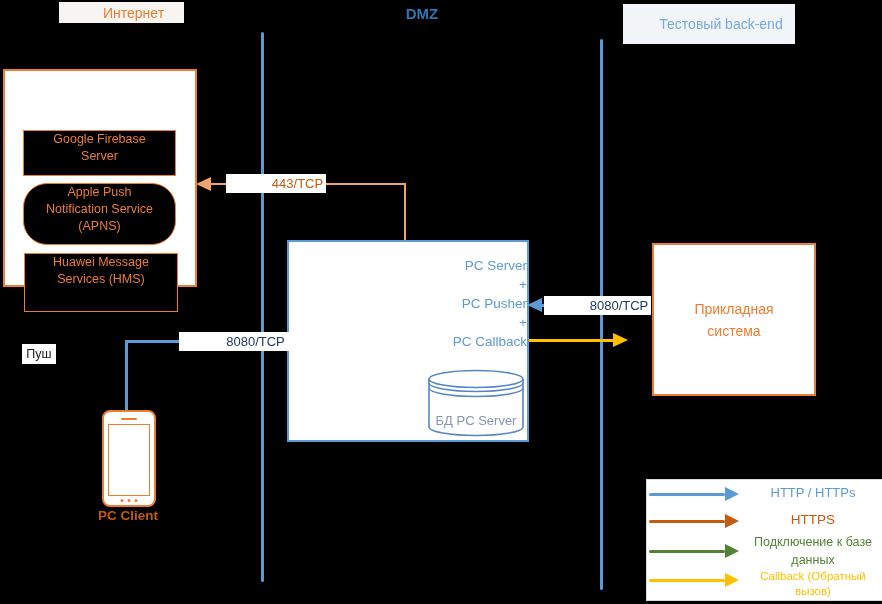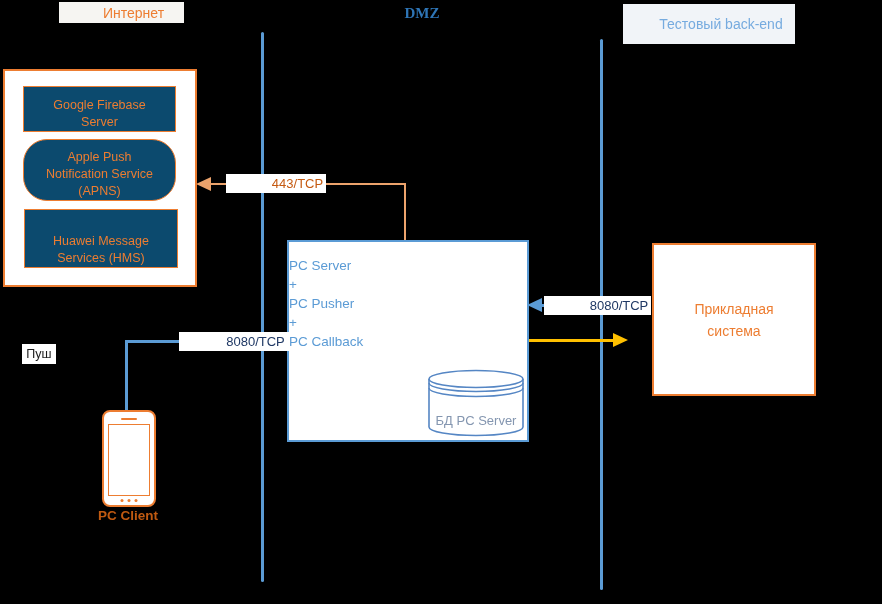--- a/index.html
+++ b/index.html
@@ -4,36 +4,36 @@
 <style>
   html,body{margin:0;padding:0;background:#000;}
   .canvas{
     position:relative;width:882px;height:604px;background:#000;overflow:hidden;
     font-family:"Liberation Sans","DejaVu Sans",sans-serif;
   }
   .abs{position:absolute;}
   
   .zone-label{display:flex;align-items:center;justify-content:center;font-size:14px;z-index:7;padding-left:24px;}
   .zone-internet{left:59px;top:2px;width:101px;height:21px;background:#f6f5f2;color:#ED7D31;}
-  .zone-dmz{left:375px;top:4px;width:46px;height:18px;color:#2E75B6;font-weight:bold;font-size:15px;font-family:Liberation Serif, serif;}
+  .zone-dmz{left:375px;top:4px;width:46px;height:18px;color:#2E75B6;font-weight:bold;font-size:15px;}
   .zone-backend{left:623px;top:4px;width:148px;height:40px;background:#f1f4f8;color:#76ABDF;}
   
   .divider{width:3px;background:#5B9BD5;border-radius:2px;z-index:2;}
   .divider-left{left:261px;top:32px;height:550px;}
   .divider-right{left:600px;top:39px;height:551px;}
   
   .group-box{left:3px;top:69px;width:190px;height:214px;background:#fff;border:2px solid #ED7D31;z-index:4;}
-  .svc-box{position:absolute;background:#0c4a6e;border:1.5px solid #ED7D31;display:flex;align-items:flex-end;justify-content:center;}
+  .svc-box{position:absolute;background:#000000;border:1.5px solid #ED7D31;display:flex;align-items:flex-start;justify-content:center;margin-top:44px;}
   .svc-box .t{width:128px;text-align:center;color:#ED7D31;font-size:12.5px;line-height:1.35;}
   .svc1{left:18px;top:15px;width:151px;height:44px;}
   .svc2{left:18px;top:68px;width:151px;height:60px;border-radius:24px;}
   .svc3{left:19px;top:138px;width:152px;height:57px;}
   
   .server-box{left:287px;top:240px;width:238px;height:198px;background:#fff;border:2px solid #5B9BD5;z-index:4;}
-  .server-lines{position:absolute;left:0;top:14px;width:100%;text-align:left;color:#5B9BD5;font-size:13.5px;line-height:19px;}
+  .server-lines{position:absolute;left:0;top:14px;width:100%;text-align:right;color:#5B9BD5;font-size:13.5px;line-height:19px;}
   
   .db{position:absolute;left:138px;top:127px;width:98px;height:68px;}
   .db-label{position:absolute;left:0;top:44px;width:100%;text-align:center;color:#8496B0;font-size:13px;}
   
   .backend-box{left:652px;top:243px;width:160px;height:149px;background:#fff;border:2.5px solid #ED7D31;display:flex;align-items:center;justify-content:center;z-index:4;}
   .backend-box .t{width:110px;text-align:center;color:#ED7D31;font-size:14px;line-height:22px;}
   
   .seg{position:absolute;z-index:3;}
   .seg-https{background:#ECA36C;}
   .seg-blue{background:#5B9BD5;}
@@ -149,14 +149,31 @@
     <div class="speaker"></div>
     <div class="screen"></div>
     <div class="dots">
         <i></i>
         <i></i>
         <i></i>
       </div>
   </div>
   <div class="abs client-label">PC Client</div>
 
+  <div class="abs legend">
+    <div class="l-line lg-blue" style="top:13px;"></div>
+    <div class="l-tri lg-blue-t" style="top:7px;"></div>
+    <div class="l-text lt1">HTTP / HTTPs</div>
+
+    <div class="l-line lg-orange" style="top:40px;"></div>
+    <div class="l-tri lg-orange-t" style="top:34px;"></div>
+    <div class="l-text lt2">HTTPS</div>
+
+    <div class="l-line lg-green" style="top:70px;"></div>
+    <div class="l-tri lg-green-t" style="top:64px;"></div>
+    <div class="l-text lt3">Подключение к базе данных</div>
+
+    <div class="l-line lg-yellow" style="top:99px;"></div>
+    <div class="l-tri lg-yellow-t" style="top:93px;"></div>
+    <div class="l-text lt4">Callback (Обратный вызов)</div>
+  </div>
 
 </div>
 
 </body></html>

